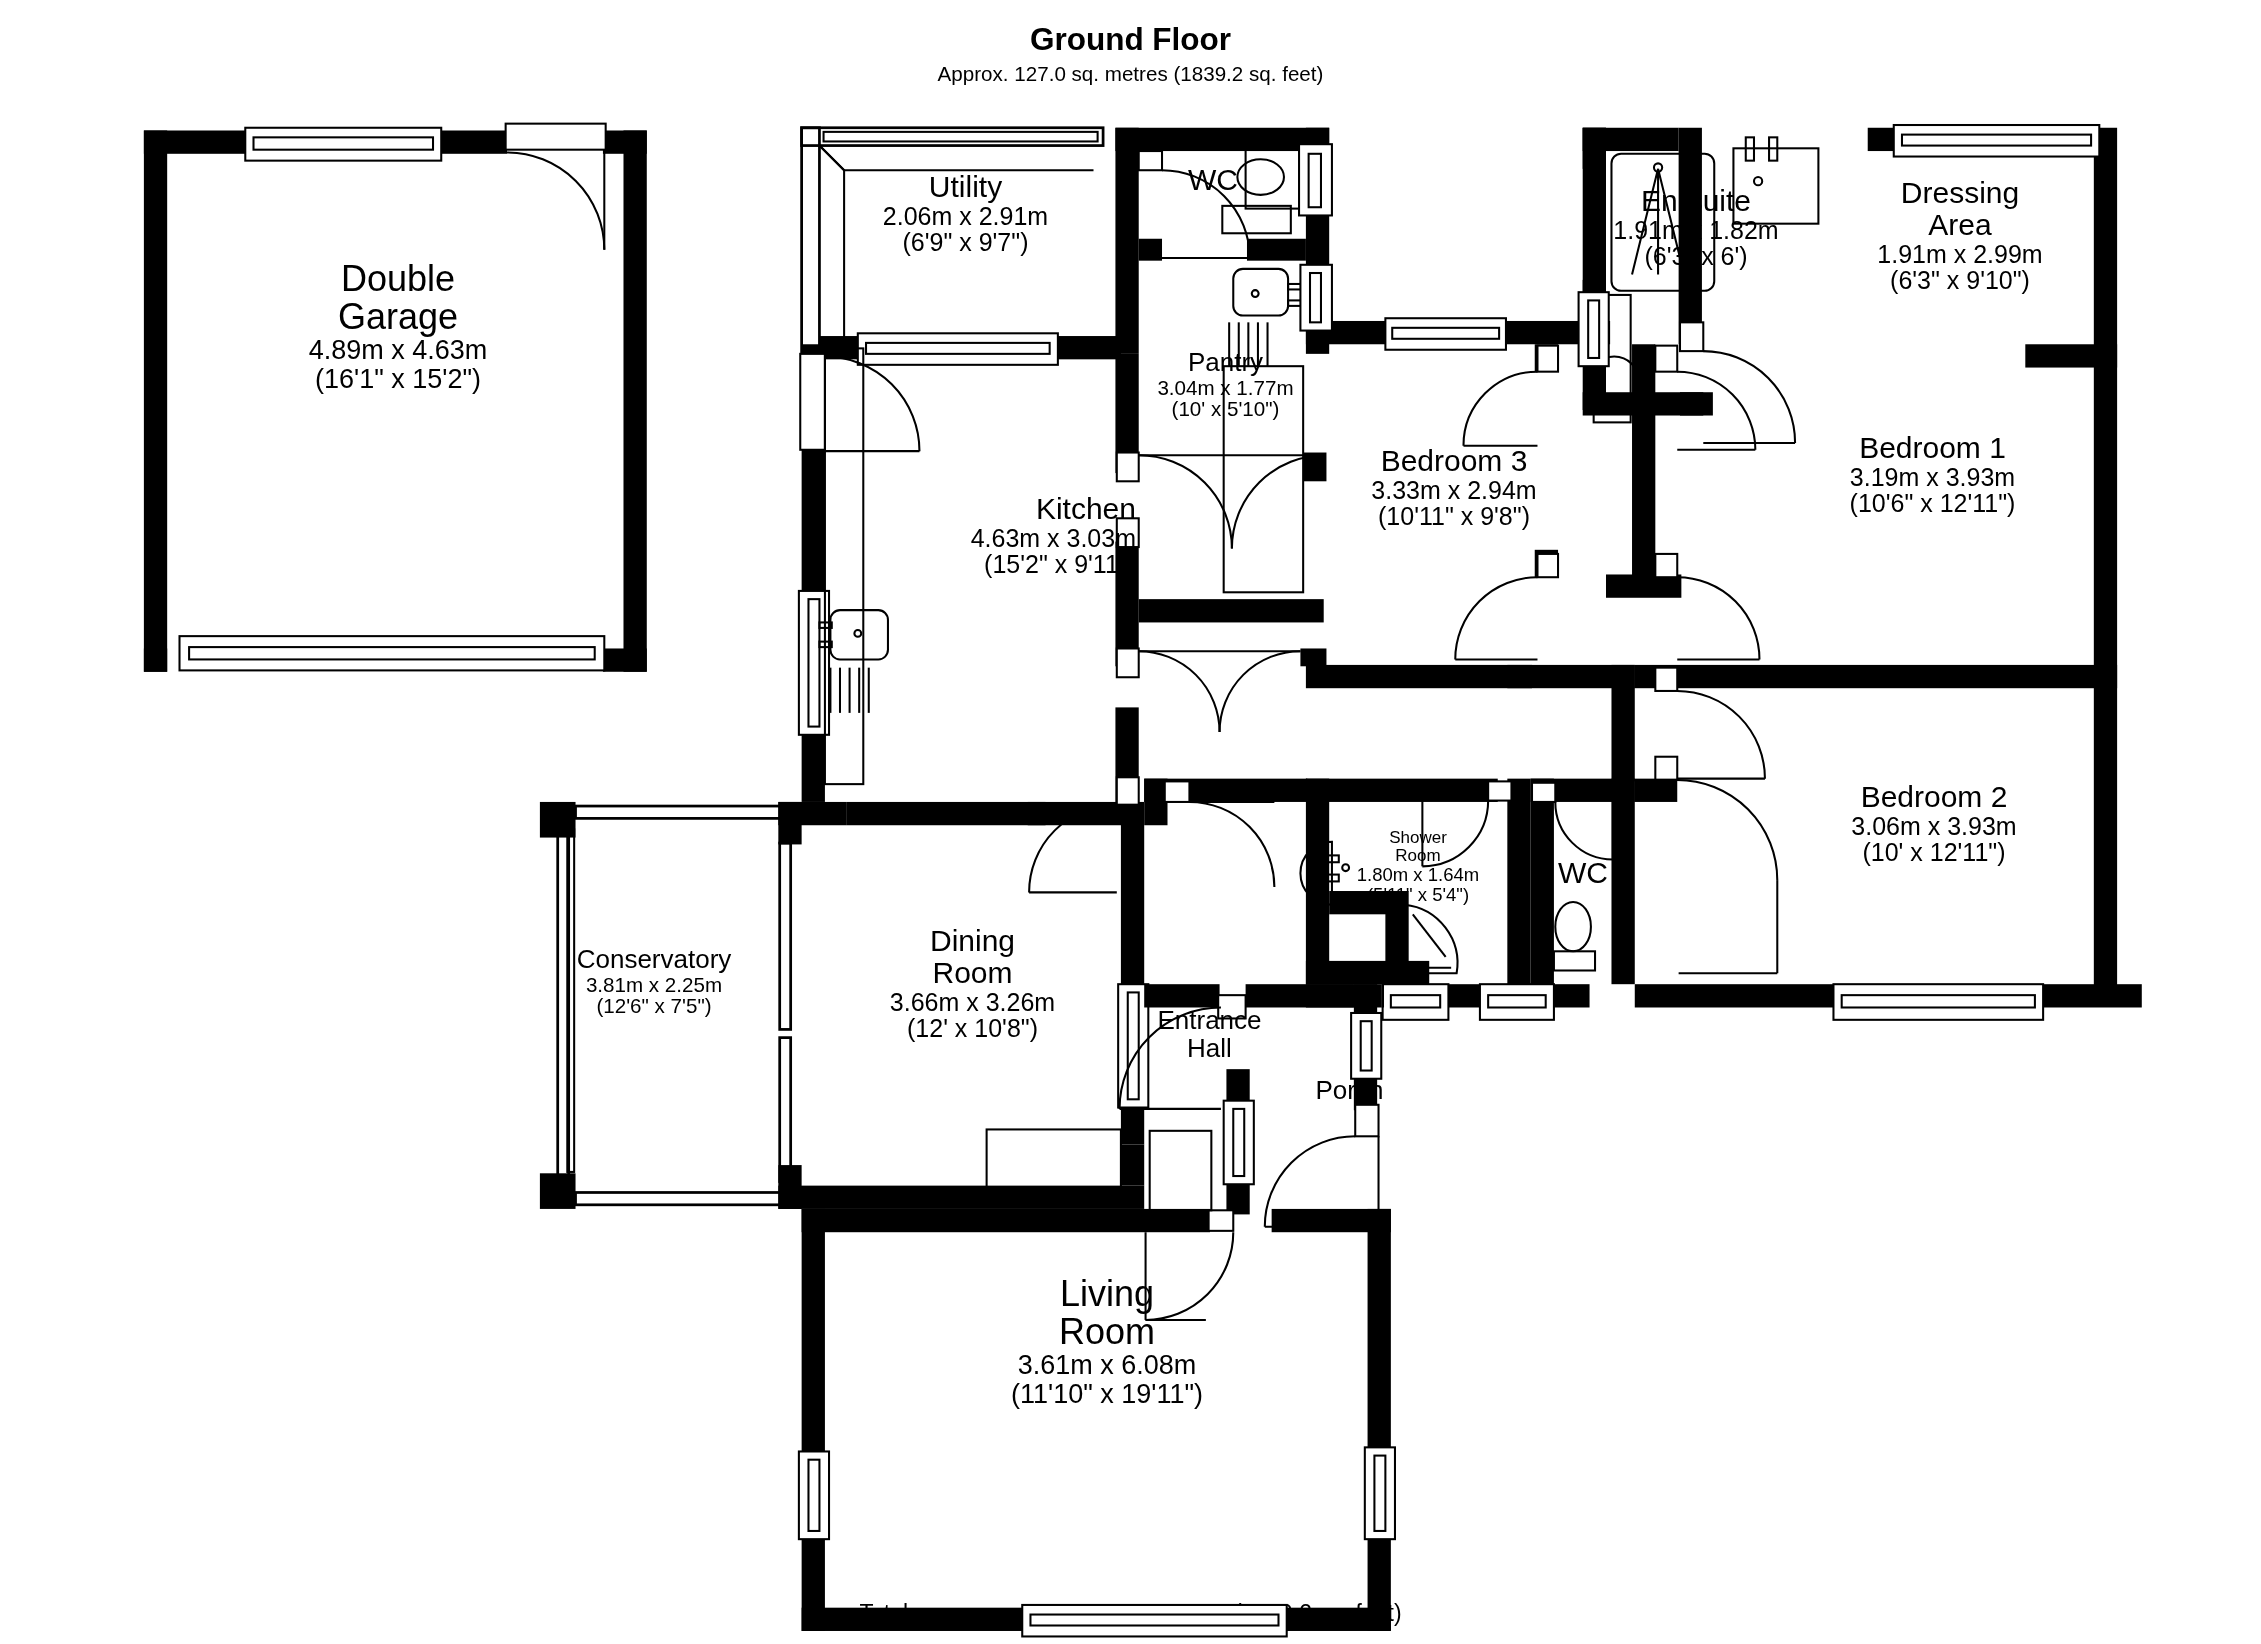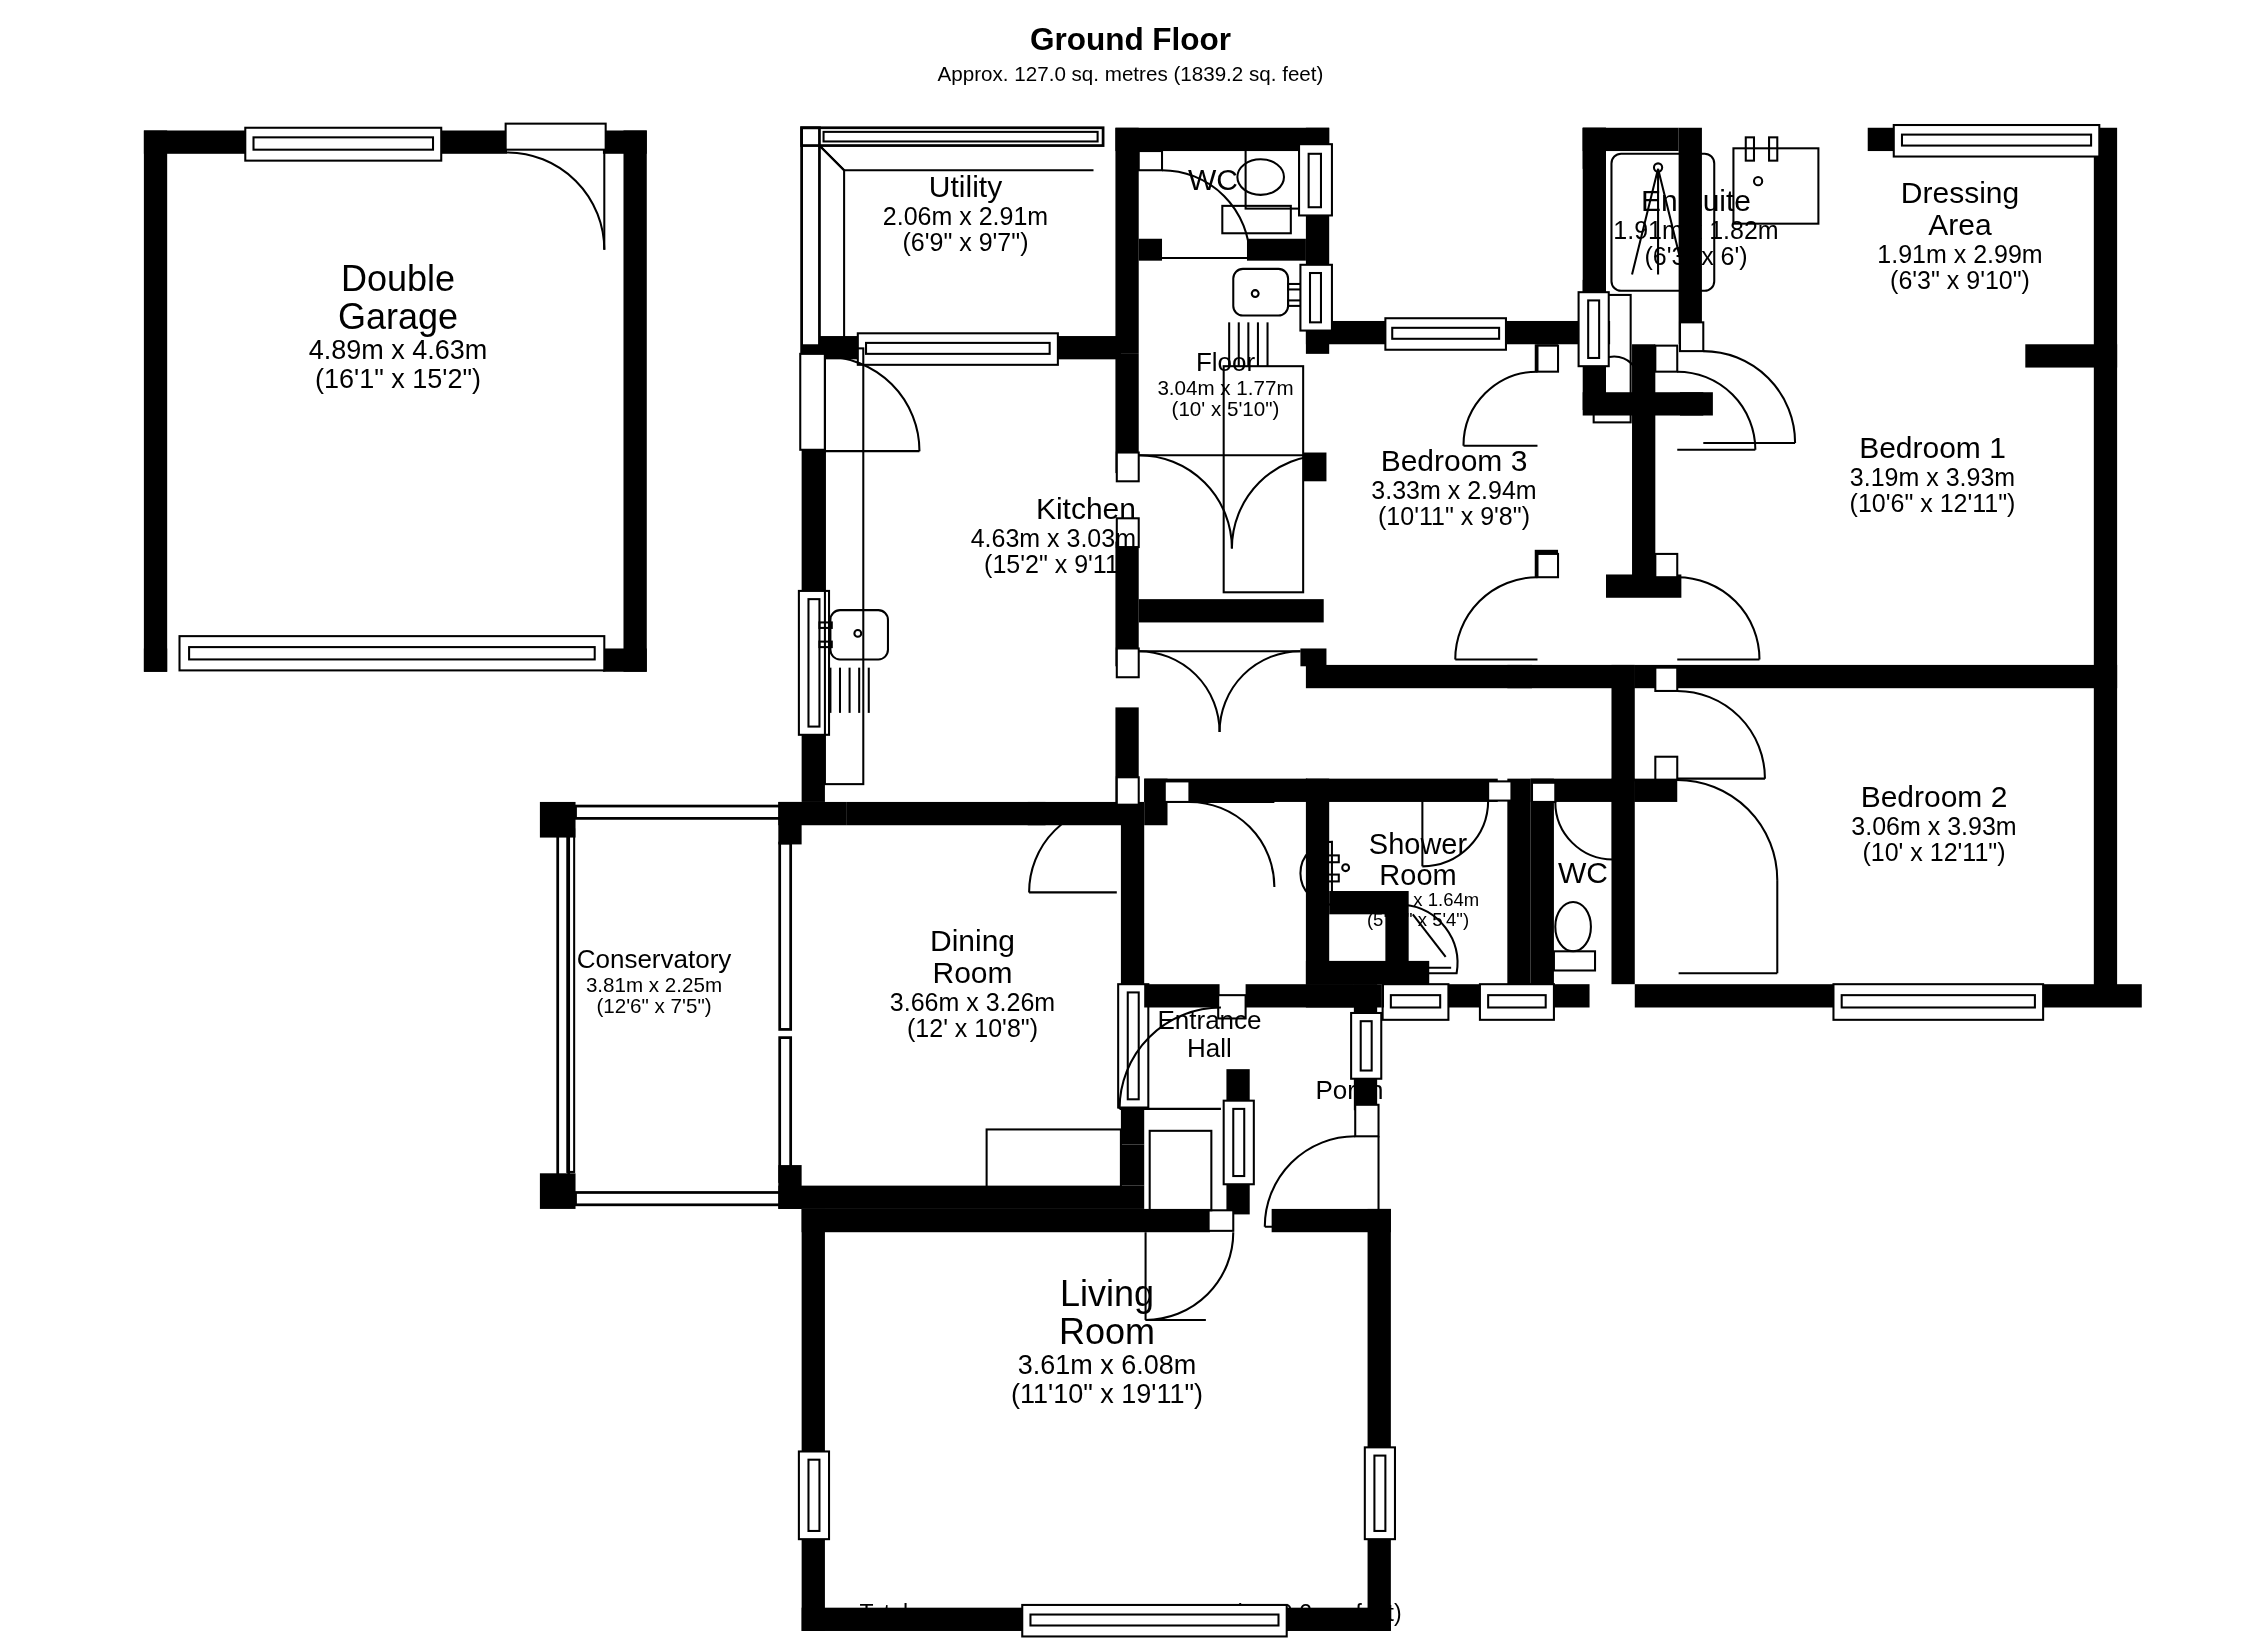--- a/index.html
+++ b/index.html
@@ -18,21 +18,21 @@
   .lbl .nm{font-weight:normal;display:block;}
   .lbl .dm{display:block;font-weight:normal;}
 
   
   .s-big .nm{font-size:36px;}
   .s-big .dm{font-size:27px;}
   .s-med .nm{font-size:30px;}
   .s-med .dm{font-size:25px;}
   .s-sml .nm{font-size:26px;}
   .s-sml .dm{font-size:20.6px;}
-  .s-tiny .nm{font-size:29px;}
+  .s-tiny .nm{font-size:17px;}
   .s-tiny .dm{font-size:18.5px;}
 
   svg{position:absolute;left:0;top:0;}
   .w{fill:#000;}
   .thin{fill:none;stroke:#000;stroke-width:3;}
   .thin2{fill:none;stroke:#000;stroke-width:4;}
   .arc{fill:none;stroke:#000;stroke-width:3;}
   .win{fill:#fff;stroke:#000;stroke-width:3;}
   .fix{fill:#fff;stroke:#000;stroke-width:3;}
 </style>
@@ -379,21 +379,21 @@
     <span class="nm">Utility</span>
     <span class="dm">2.06m x 2.91m</span>
     <span class="dm">(6'9" x 9'7")</span>
   </div>
 
   <div class="lbl s-med" style="left:1165px;top:164px;width:96px;">
     <span class="nm">WC</span>
   </div>
 
   <div class="lbl s-sml" style="left:1102px;top:349px;width:247px;">
-    <span class="nm">Floor</span>
+    <span class="nm">Pantry</span>
     <span class="dm">3.04m x 1.77m</span>
     <span class="dm">(10' x 5'10")</span>
   </div>
 
   <div class="lbl s-med" style="left:835px;top:493px;width:301px;text-align:right;">
     <span class="nm">Kitchen</span>
     <span class="dm">4.63m x 3.03m</span>
     <span class="dm">(15'2" x 9'11")</span>
   </div>
 

